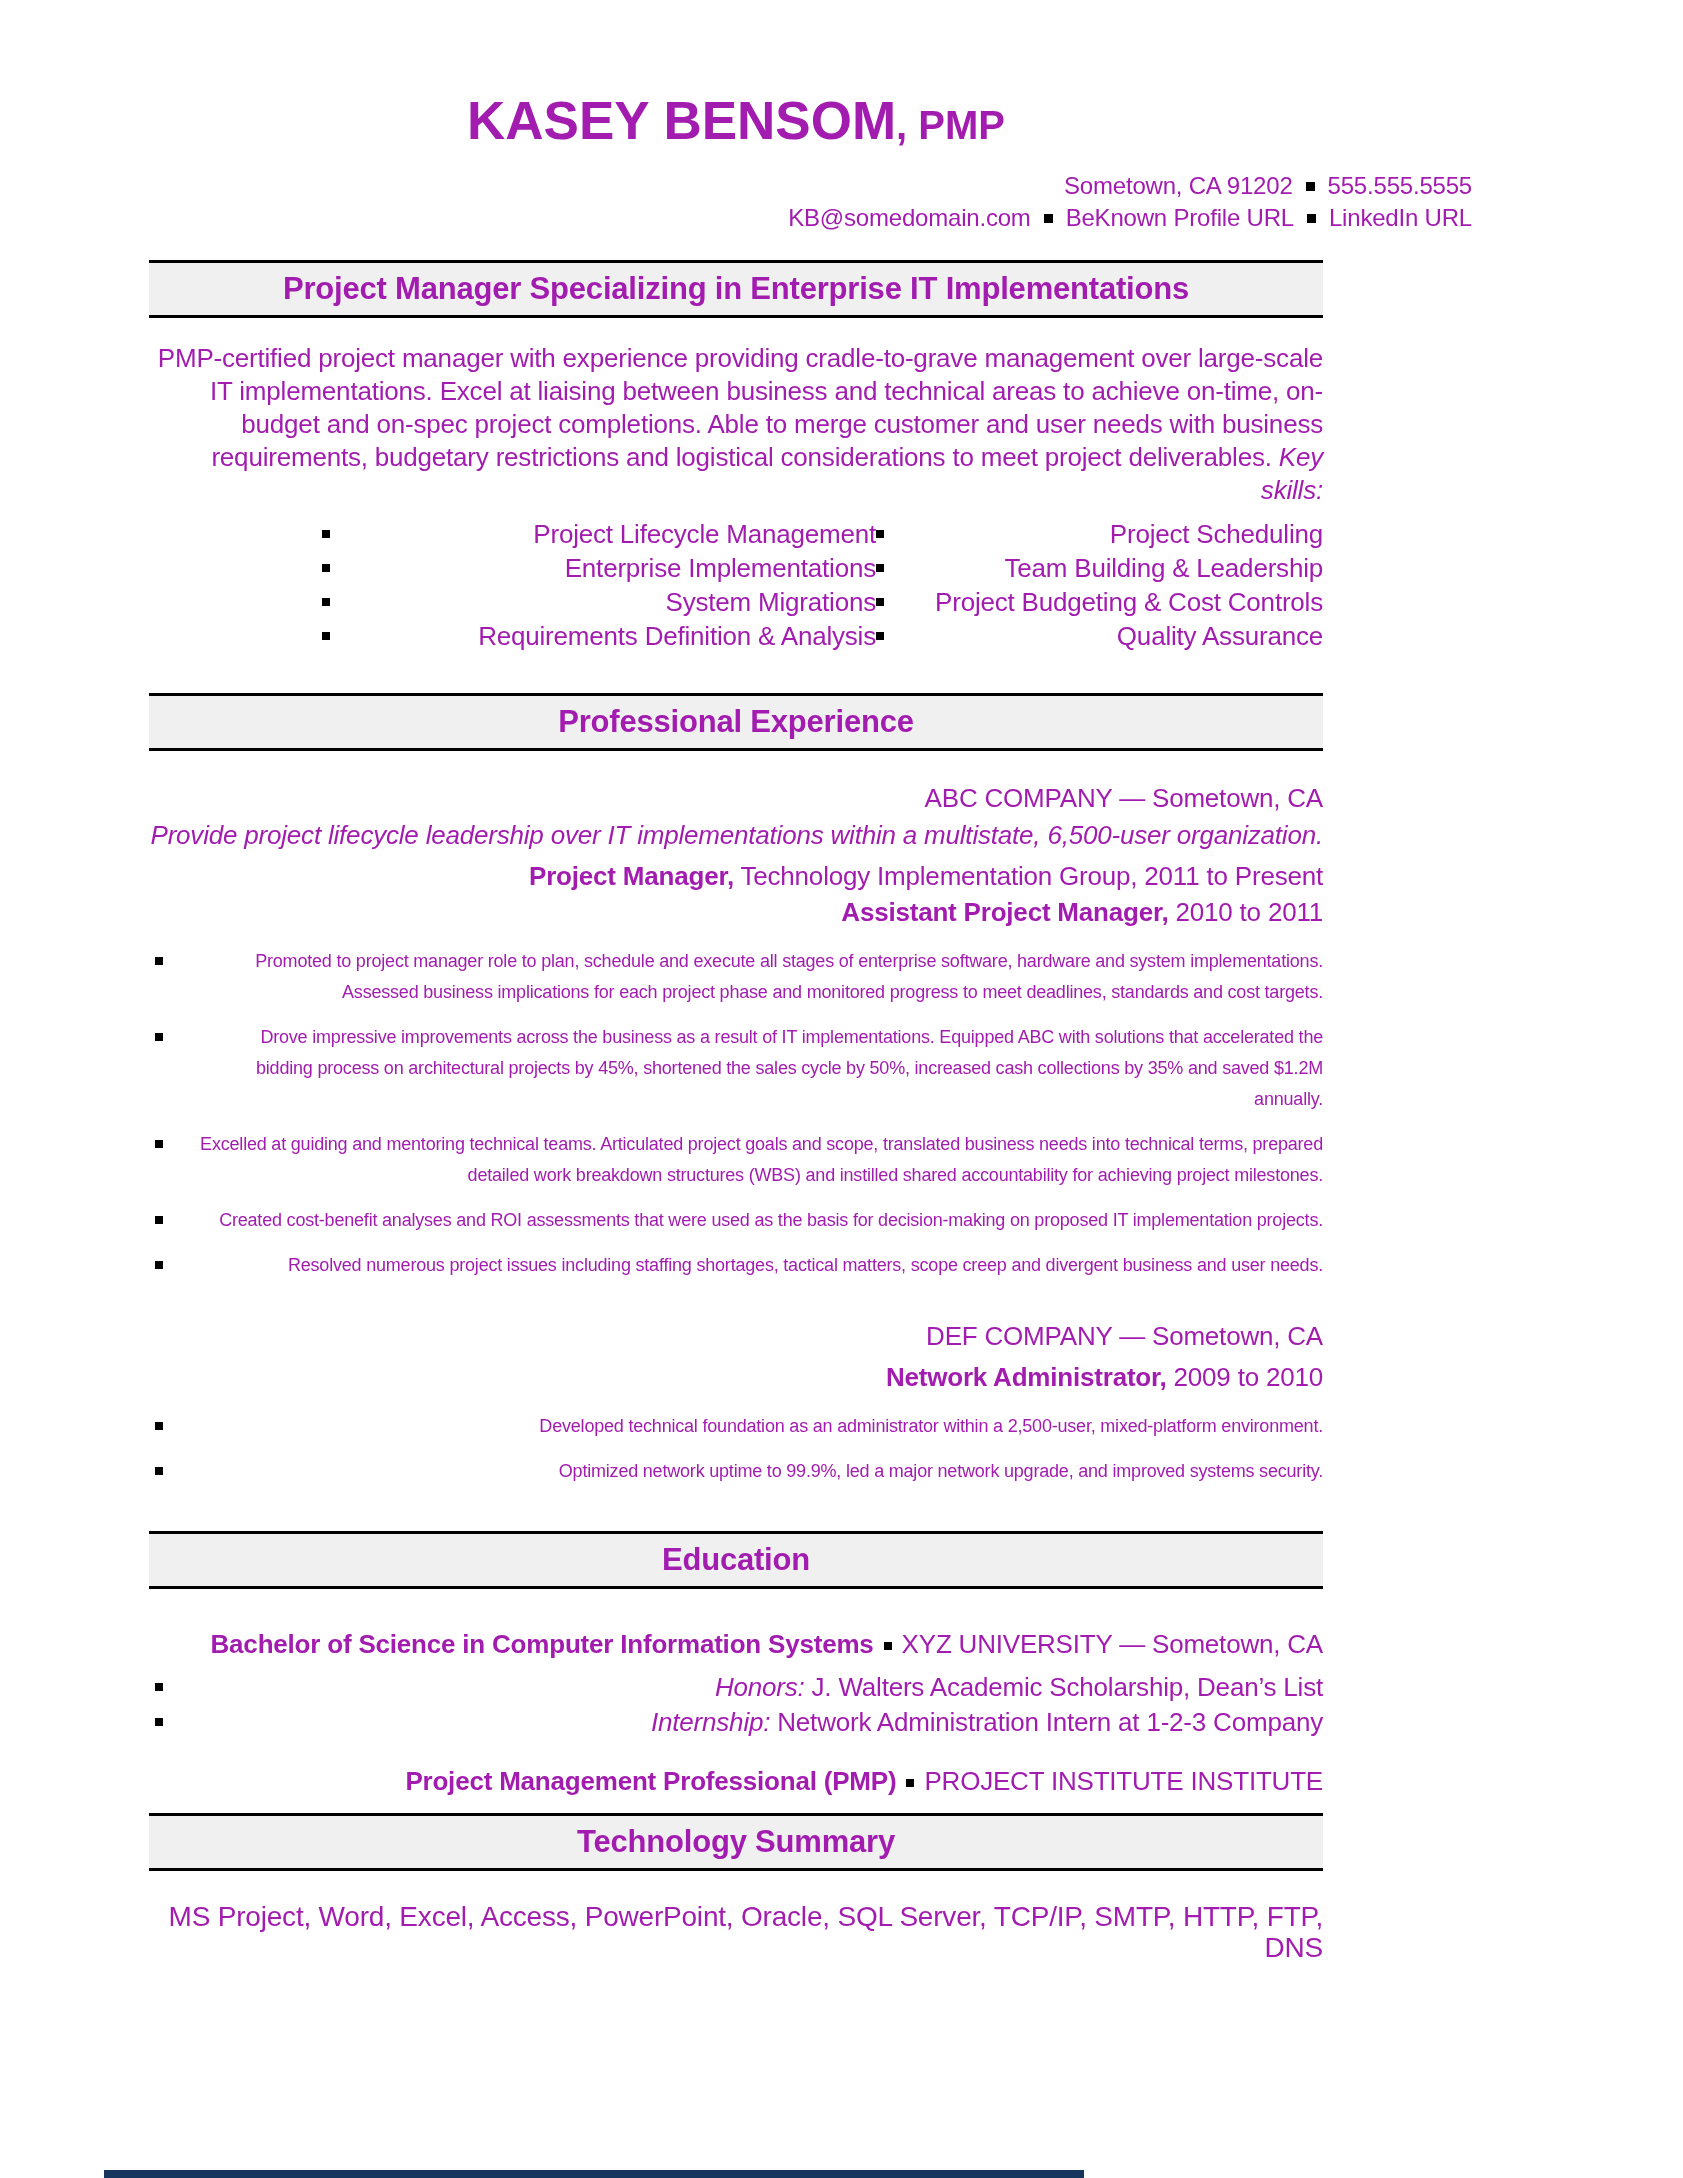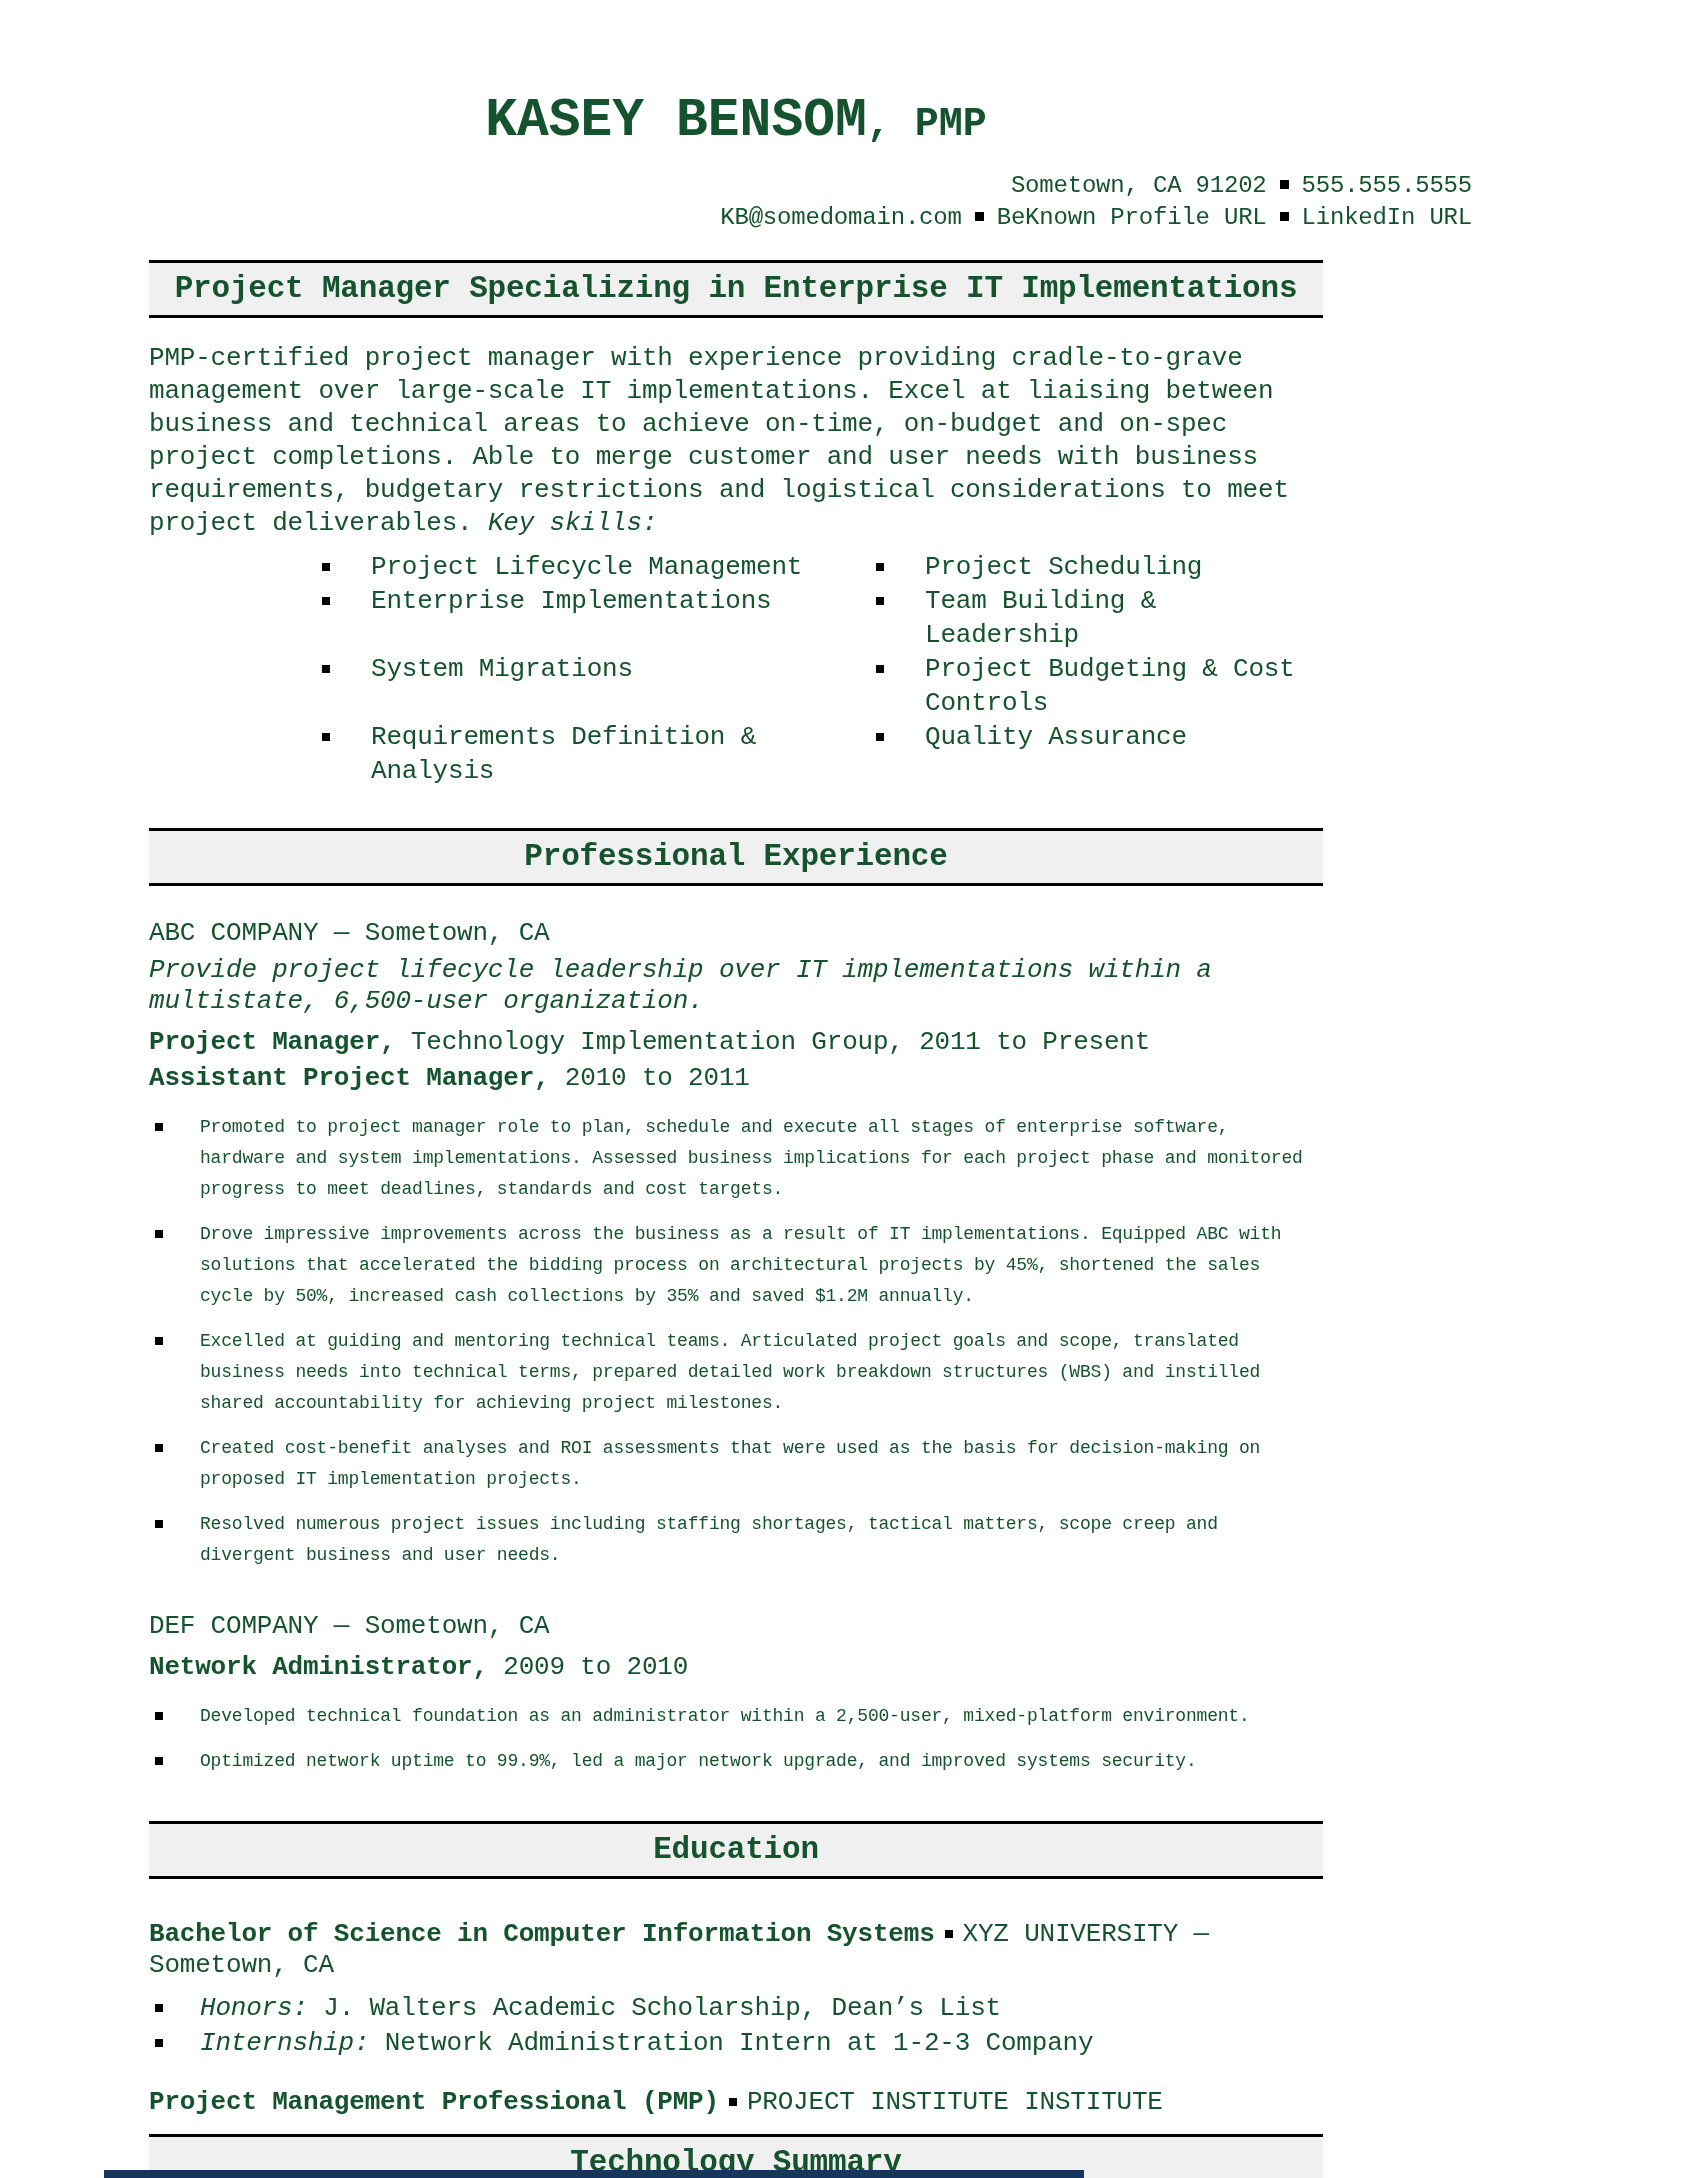--- a/index.html
+++ b/index.html
@@ -2,25 +2,25 @@
 <html><head>
 <meta charset="utf-8">
 <style>
   html, body { margin: 0; padding: 0; background: #ffffff; }
   .page {
     position: relative;
     width: 1472px;
     height: 2178px;
     background: #ffffff;
     overflow: hidden;
-    font-family: Liberation Mono, monospace;
-    color: #14532d;
+    font-family: Liberation Sans, sans-serif;
+    color: #a21caf;
     letter-spacing: -0.2px;
   }
-  .content { padding: 0 149px; }
+  .content { padding: 0 149px; text-align: right; }
 
   
   .name {
     margin: 0;
     padding-top: 91px;
     text-align: center;
     font-size: 53px;
     line-height: 1.15;
     font-weight: bold;
     letter-spacing: 0;

